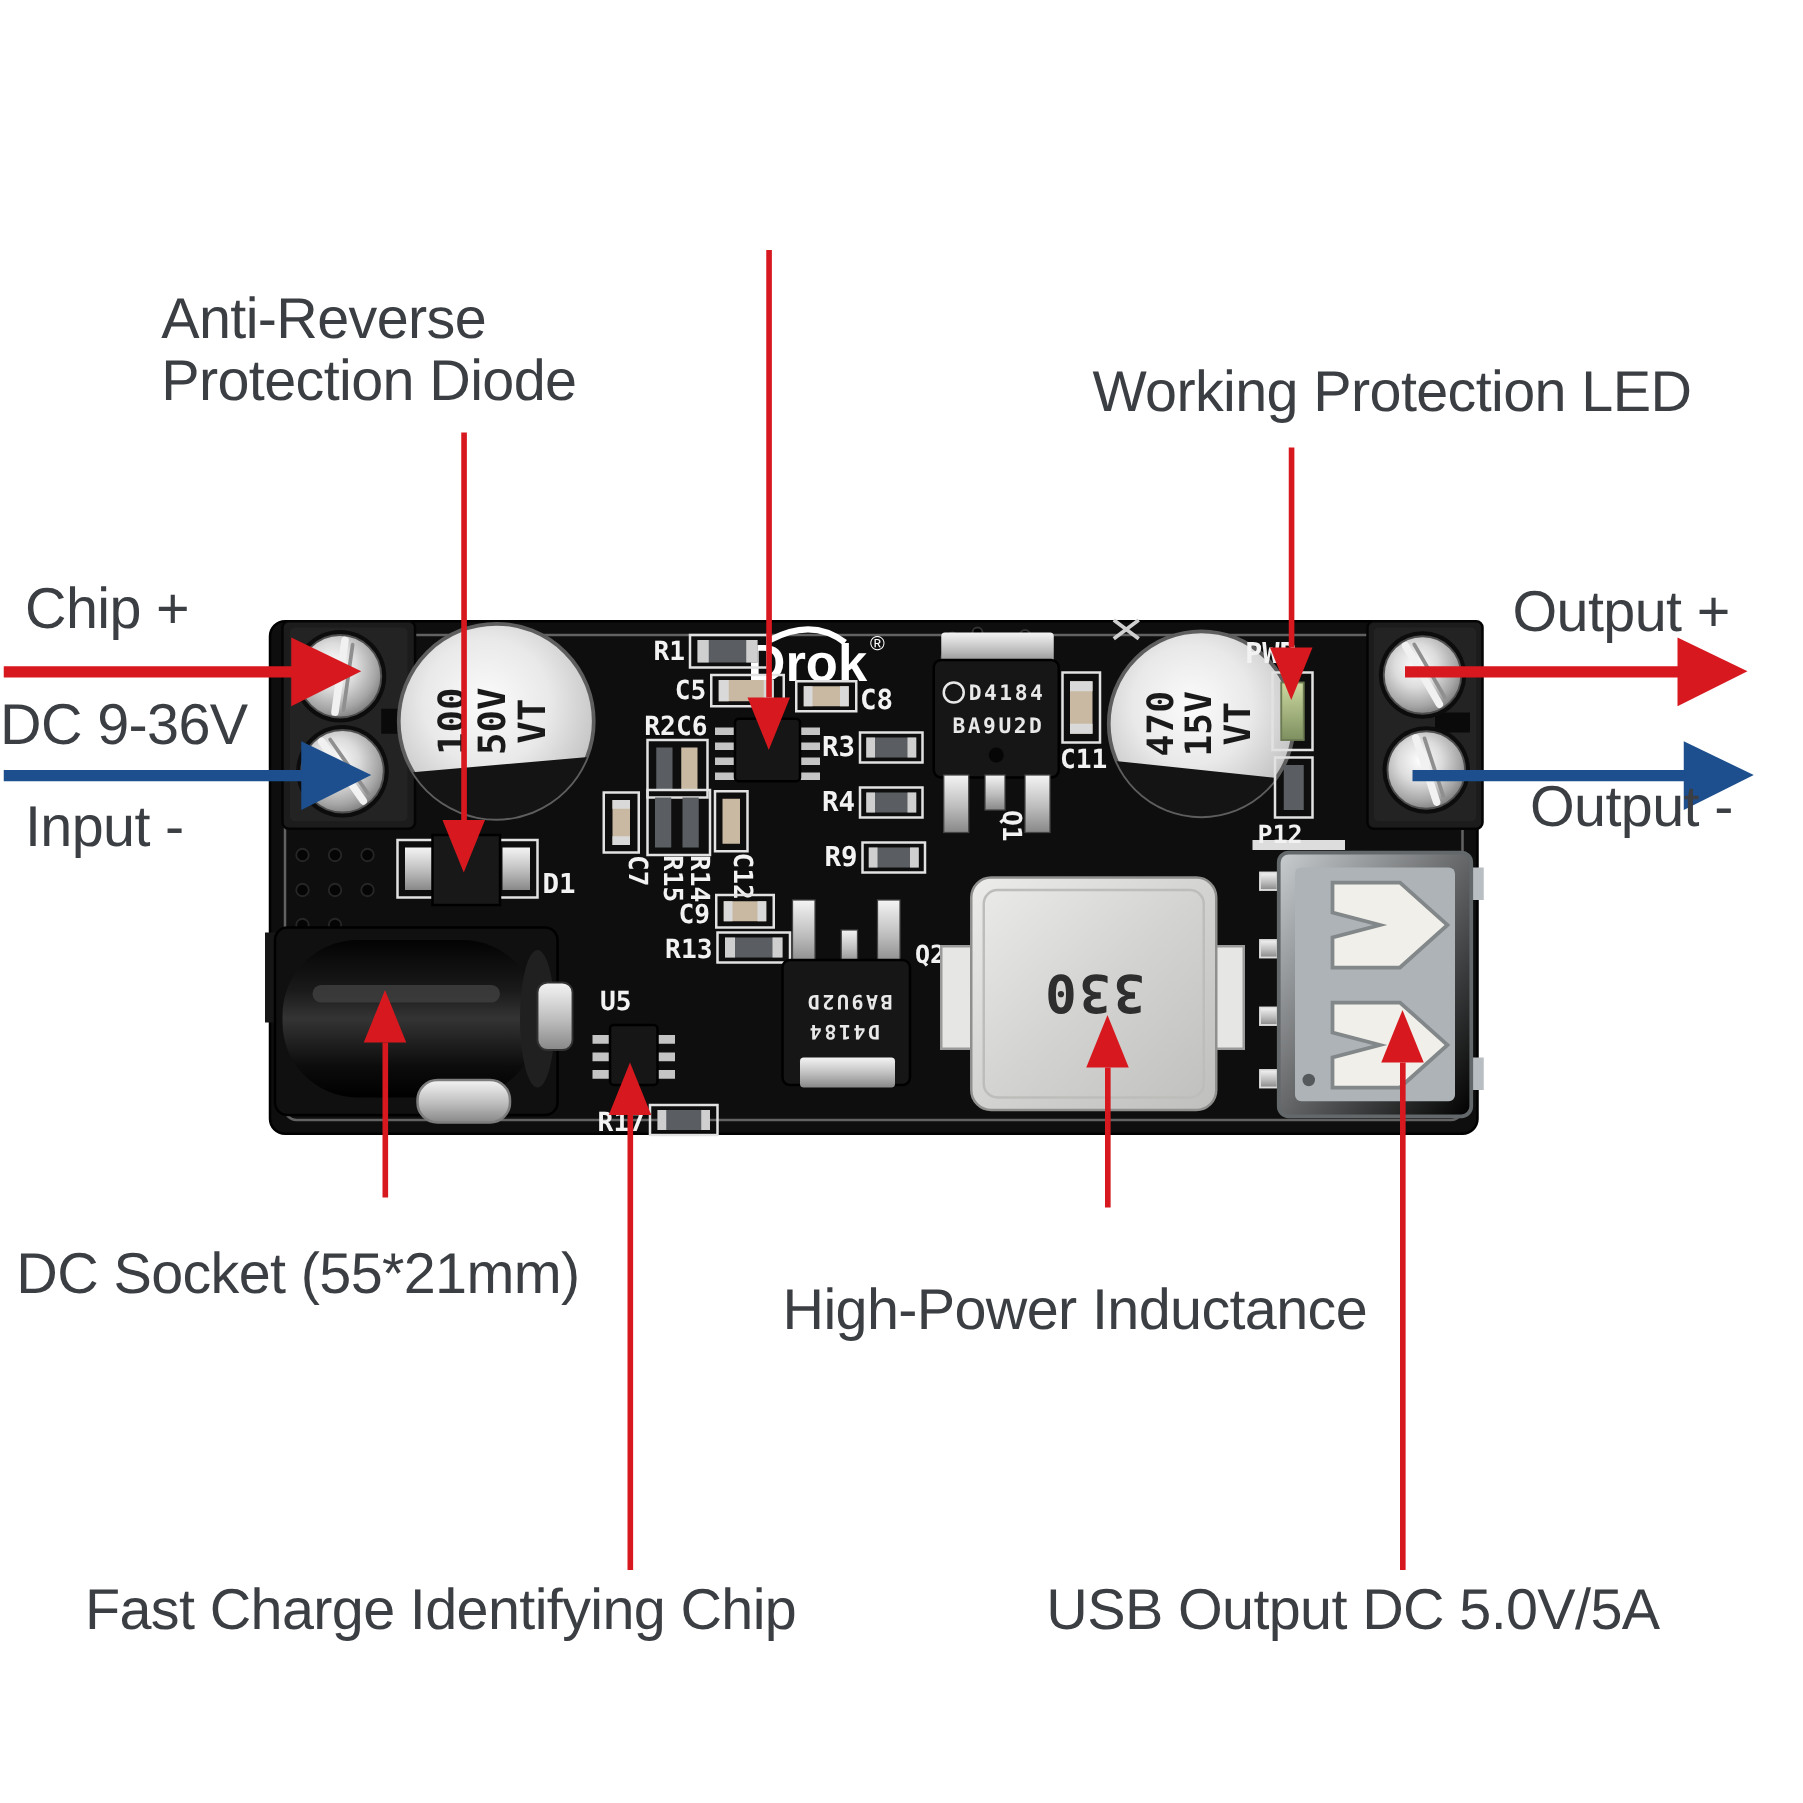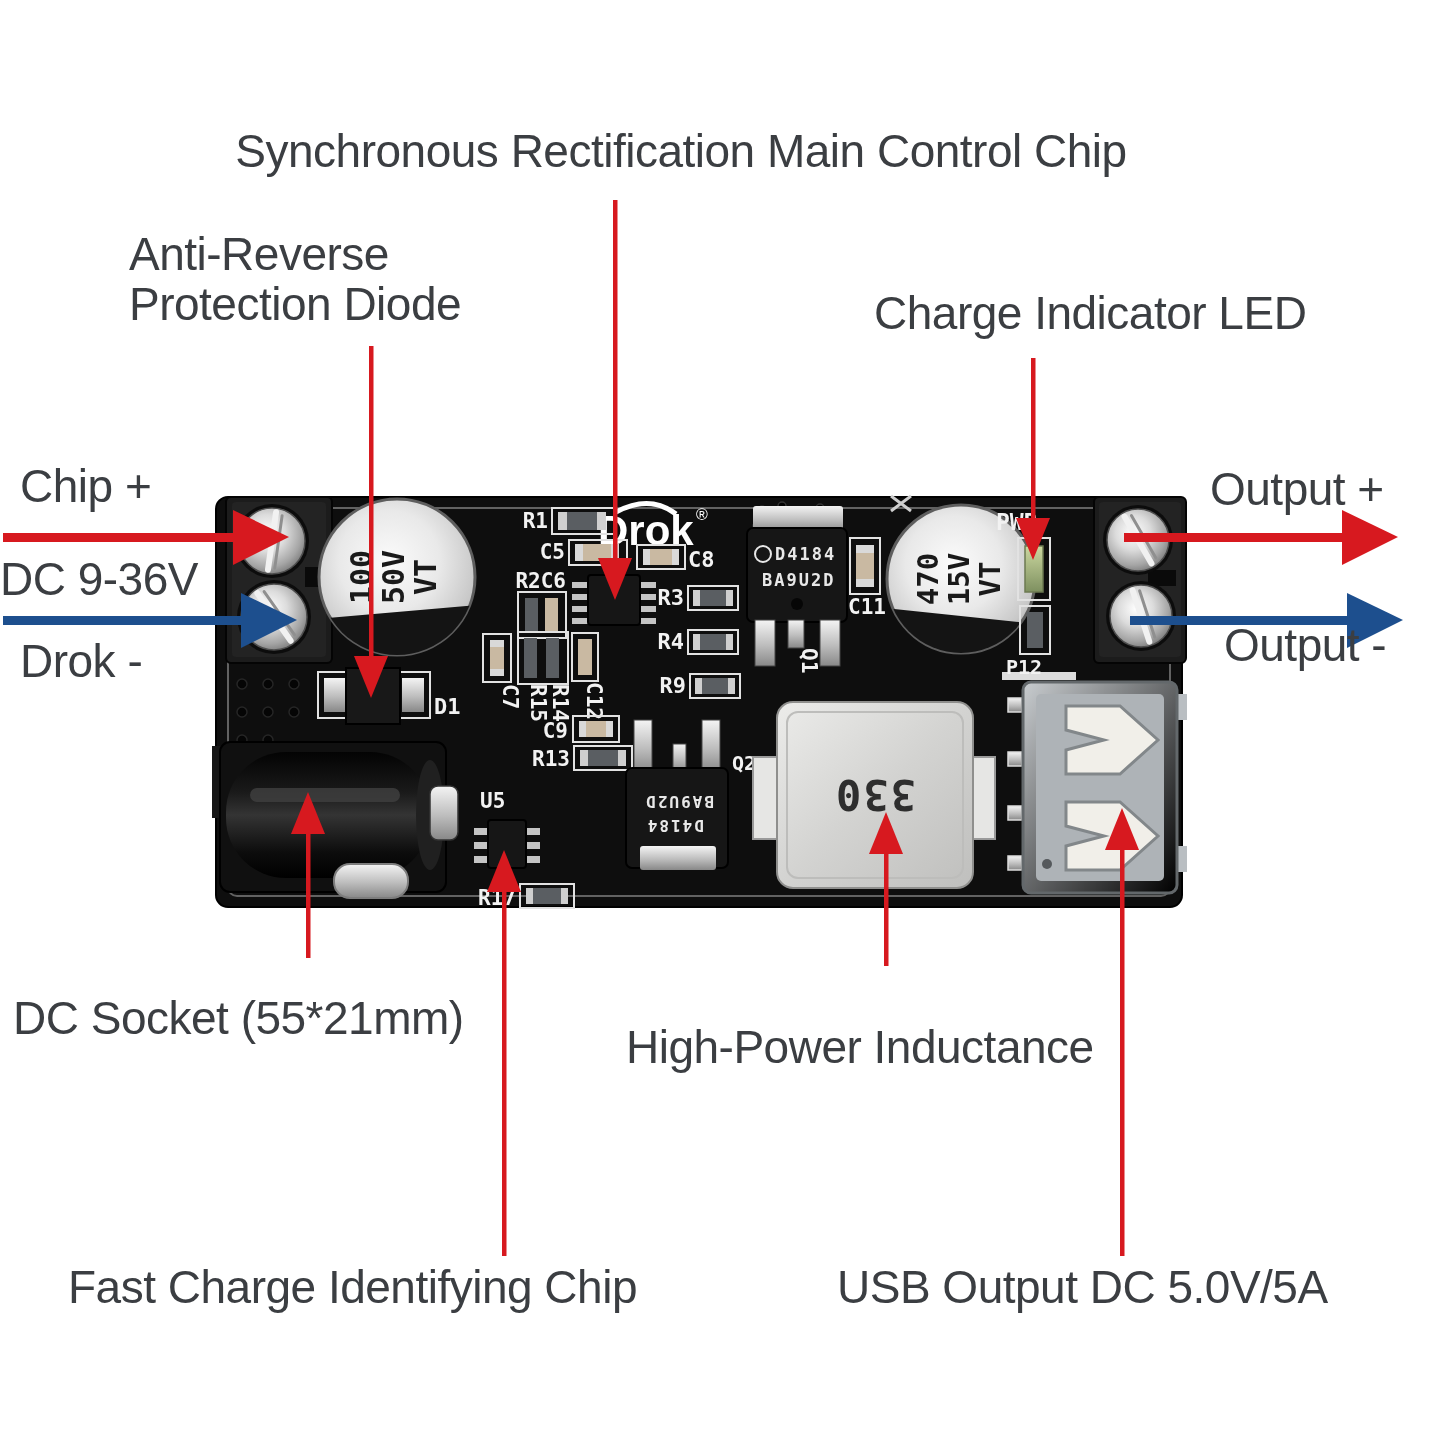--- a/index.html
+++ b/index.html
@@ -399,32 +399,31 @@
   <g fill="#d7191f">
     <polygon points="886,812 869,854 903,854"></polygon>
         <rect x="884" y="854" width="4.5" height="112"></rect>
   </g>
   <g fill="#d7191f">
     <polygon points="1122,808 1105,850 1139,850"></polygon>
         <rect x="1120" y="850" width="4.5" height="406"></rect>
   </g>
 </svg>
 
-<div class="lbl center" style="left:200px;top:126px;width:962px;">Synchronous Rectification Main Control Chip</div>
 
 <div class="lbl" style="left:129px;top:229px;">
   <div>Anti-Reverse</div>
   <div>Protection Diode</div>
 </div>
 
-<div class="lbl" style="left:874px;top:288px;">Charge Indicator LED</div>
+<div class="lbl" style="left:874px;top:288px;">Working Protection LED</div>
 
 <div class="lbl" style="left:20px;top:461px;">Chip +</div>
 <div class="lbl" style="left:0px;top:554px;">DC 9-36V</div>
-<div class="lbl" style="left:20px;top:636px;">Drok -</div>
+<div class="lbl" style="left:20px;top:636px;">Input -</div>
 
 <div class="lbl" style="left:1210px;top:464px;">Output +</div>
 <div class="lbl" style="left:1224px;top:620px;">Output -</div>
 
 <div class="lbl" style="left:13px;top:993px;">
   <div>DC Socket (55*21mm)</div>
 </div>
 
 <div class="lbl" style="left:626px;top:996px;margin-top:26px;">High-Power Inductance</div>
 <div class="lbl" style="left:49px;top:1262px;margin-left:19px;">Fast Charge Identifying Chip</div>

